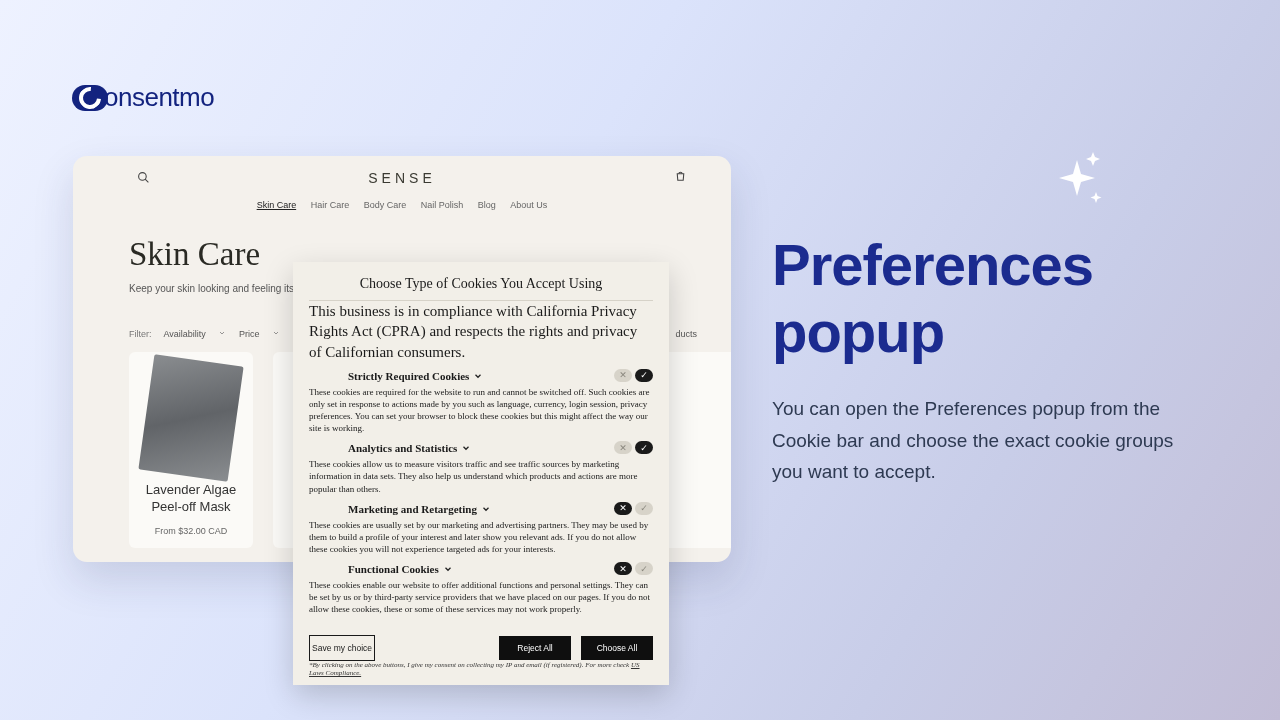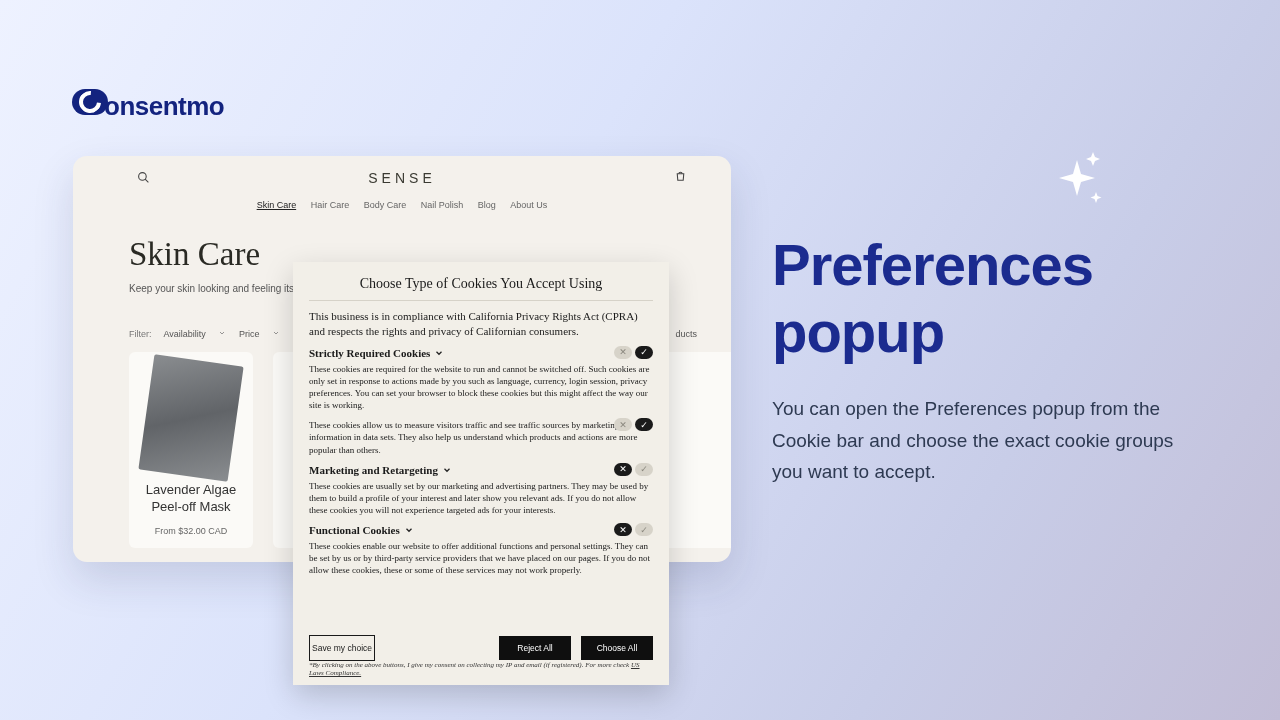--- a/index.html
+++ b/index.html
@@ -12,21 +12,21 @@
   
   .logo { position: absolute; left: 72px; top: 82px; display: flex; align-items: center; gap: 0; }
   .logo-badge {
     width: 36px; height: 26px; background: #13237f; border-radius: 13px;
     display: flex; align-items: center; justify-content: center; margin-right: -4px;
   }
   .logo-c {
     width: 22px; height: 22px; border-radius: 50%; border: 4px solid #fff;
     border-right-color: transparent; transform: rotate(-40deg);
   }
-  .logo-text { font-size: 26px; font-weight: 700; color: #13237f; letter-spacing: -0.5px; margin-top: 9px; }
+  .logo-text { font-size: 26px; font-weight: 400; color: #13237f; letter-spacing: -0.5px; }
 
   
   .promo { position: absolute; left: 772px; top: 150px; width: 460px; }
   .sparkle { position: absolute; left: 280px; top: -2px; width: 50px; height: 60px; }
   .promo h1 { font-size: 58px; line-height: 1.15; font-weight: 700; color: #1b2b8f; margin-top: 82px; letter-spacing: -1px; }
   .promo p { font-size: 19px; line-height: 1.65; color: #2e3a52; margin-top: 28px; max-width: 430px; }
 
   
   .site-card {
     position: absolute; left: 73px; top: 156px; width: 658px; height: 406px;
@@ -63,23 +63,23 @@
   .product-ghost { position: absolute; top:196px; width:124px; height:196px; background:#fbfaf7; border-radius:6px; }
 
   
   .prefs {
     position: absolute; left: 293px; top: 262px; width: 376px; height: 423px;
     background: #f2efe8; box-shadow: 0 10px 28px rgba(0,0,0,.18);
     font-family: Georgia, 'Times New Roman', serif; color: #1a1a1a;
     padding: 14px 16px 10px 16px;
   }
   .prefs-title { text-align: center; font-size: 14px; padding-bottom: 8px; border-bottom: 1px solid #d6d2c8; }
-  .prefs-intro { font-size: 11px; line-height: 1.35; margin-top: 8px; }
+  .prefs-intro { font-size: 15px; line-height: 1.35; }
   .cat { margin-top: 8px; position: relative; }
-  .cat-head { font-size: 11px; font-weight: bold; display:flex; align-items:center; gap:4px; }
+  .cat-head { font-size: 11px; font-weight: bold; display:flex; align-items:center; gap:4px;margin-left:39px; }
   .chev { display:inline-flex; }
   .cat-body { font-size: 9px; line-height: 1.35; margin-top: 4px; }
   .tog-wrap { position: absolute; right: 0; top: -1px; display:flex; gap:3px; }
   .tog {
     width: 18px; height: 13px; border-radius: 7px; display:flex; align-items:center; justify-content:center;
     font-size: 9px; cursor:pointer;
   }
   .tog.off      { background:#d7d3c9; color:#8a877e; }
   .tog.off-dark { background:#1a1a1a; color:#fff; }
   .tog.on       { background:#d7d3c9; color:#8a877e; }
@@ -171,20 +171,26 @@
         </svg>
     </div>
     <div class="tog-wrap">
       <div class="tog off">✕</div>
       <div class="tog on-dark">✓</div>
     </div>
     <div class="cat-body">These cookies are required for the website to run and cannot be switched off. Such cookies are only set in response to actions made by you such as language, currency, login session, privacy preferences. You can set your browser to block these cookies but this might affect the way our site is working.</div>
   </div>
 
   <div class="cat">
+    <div class="cat-head">
+      <span>Analytics and Statistics</span>
+      <svg class="chev" width="10" height="10" viewBox="0 0 24 24" fill="none" stroke="#222" stroke-width="3">
+          <polyline points="6 9 12 15 18 9"></polyline>
+        </svg>
+    </div>
     <div class="tog-wrap">
       <div class="tog off">✕</div>
       <div class="tog on-dark">✓</div>
     </div>
     <div class="cat-body">These cookies allow us to measure visitors traffic and see traffic sources by marketing information in data sets. They also help us understand which products and actions are more popular than others.</div>
   </div>
 
   <div class="cat">
     <div class="cat-head">
       <span>Marketing and Retargeting</span>

